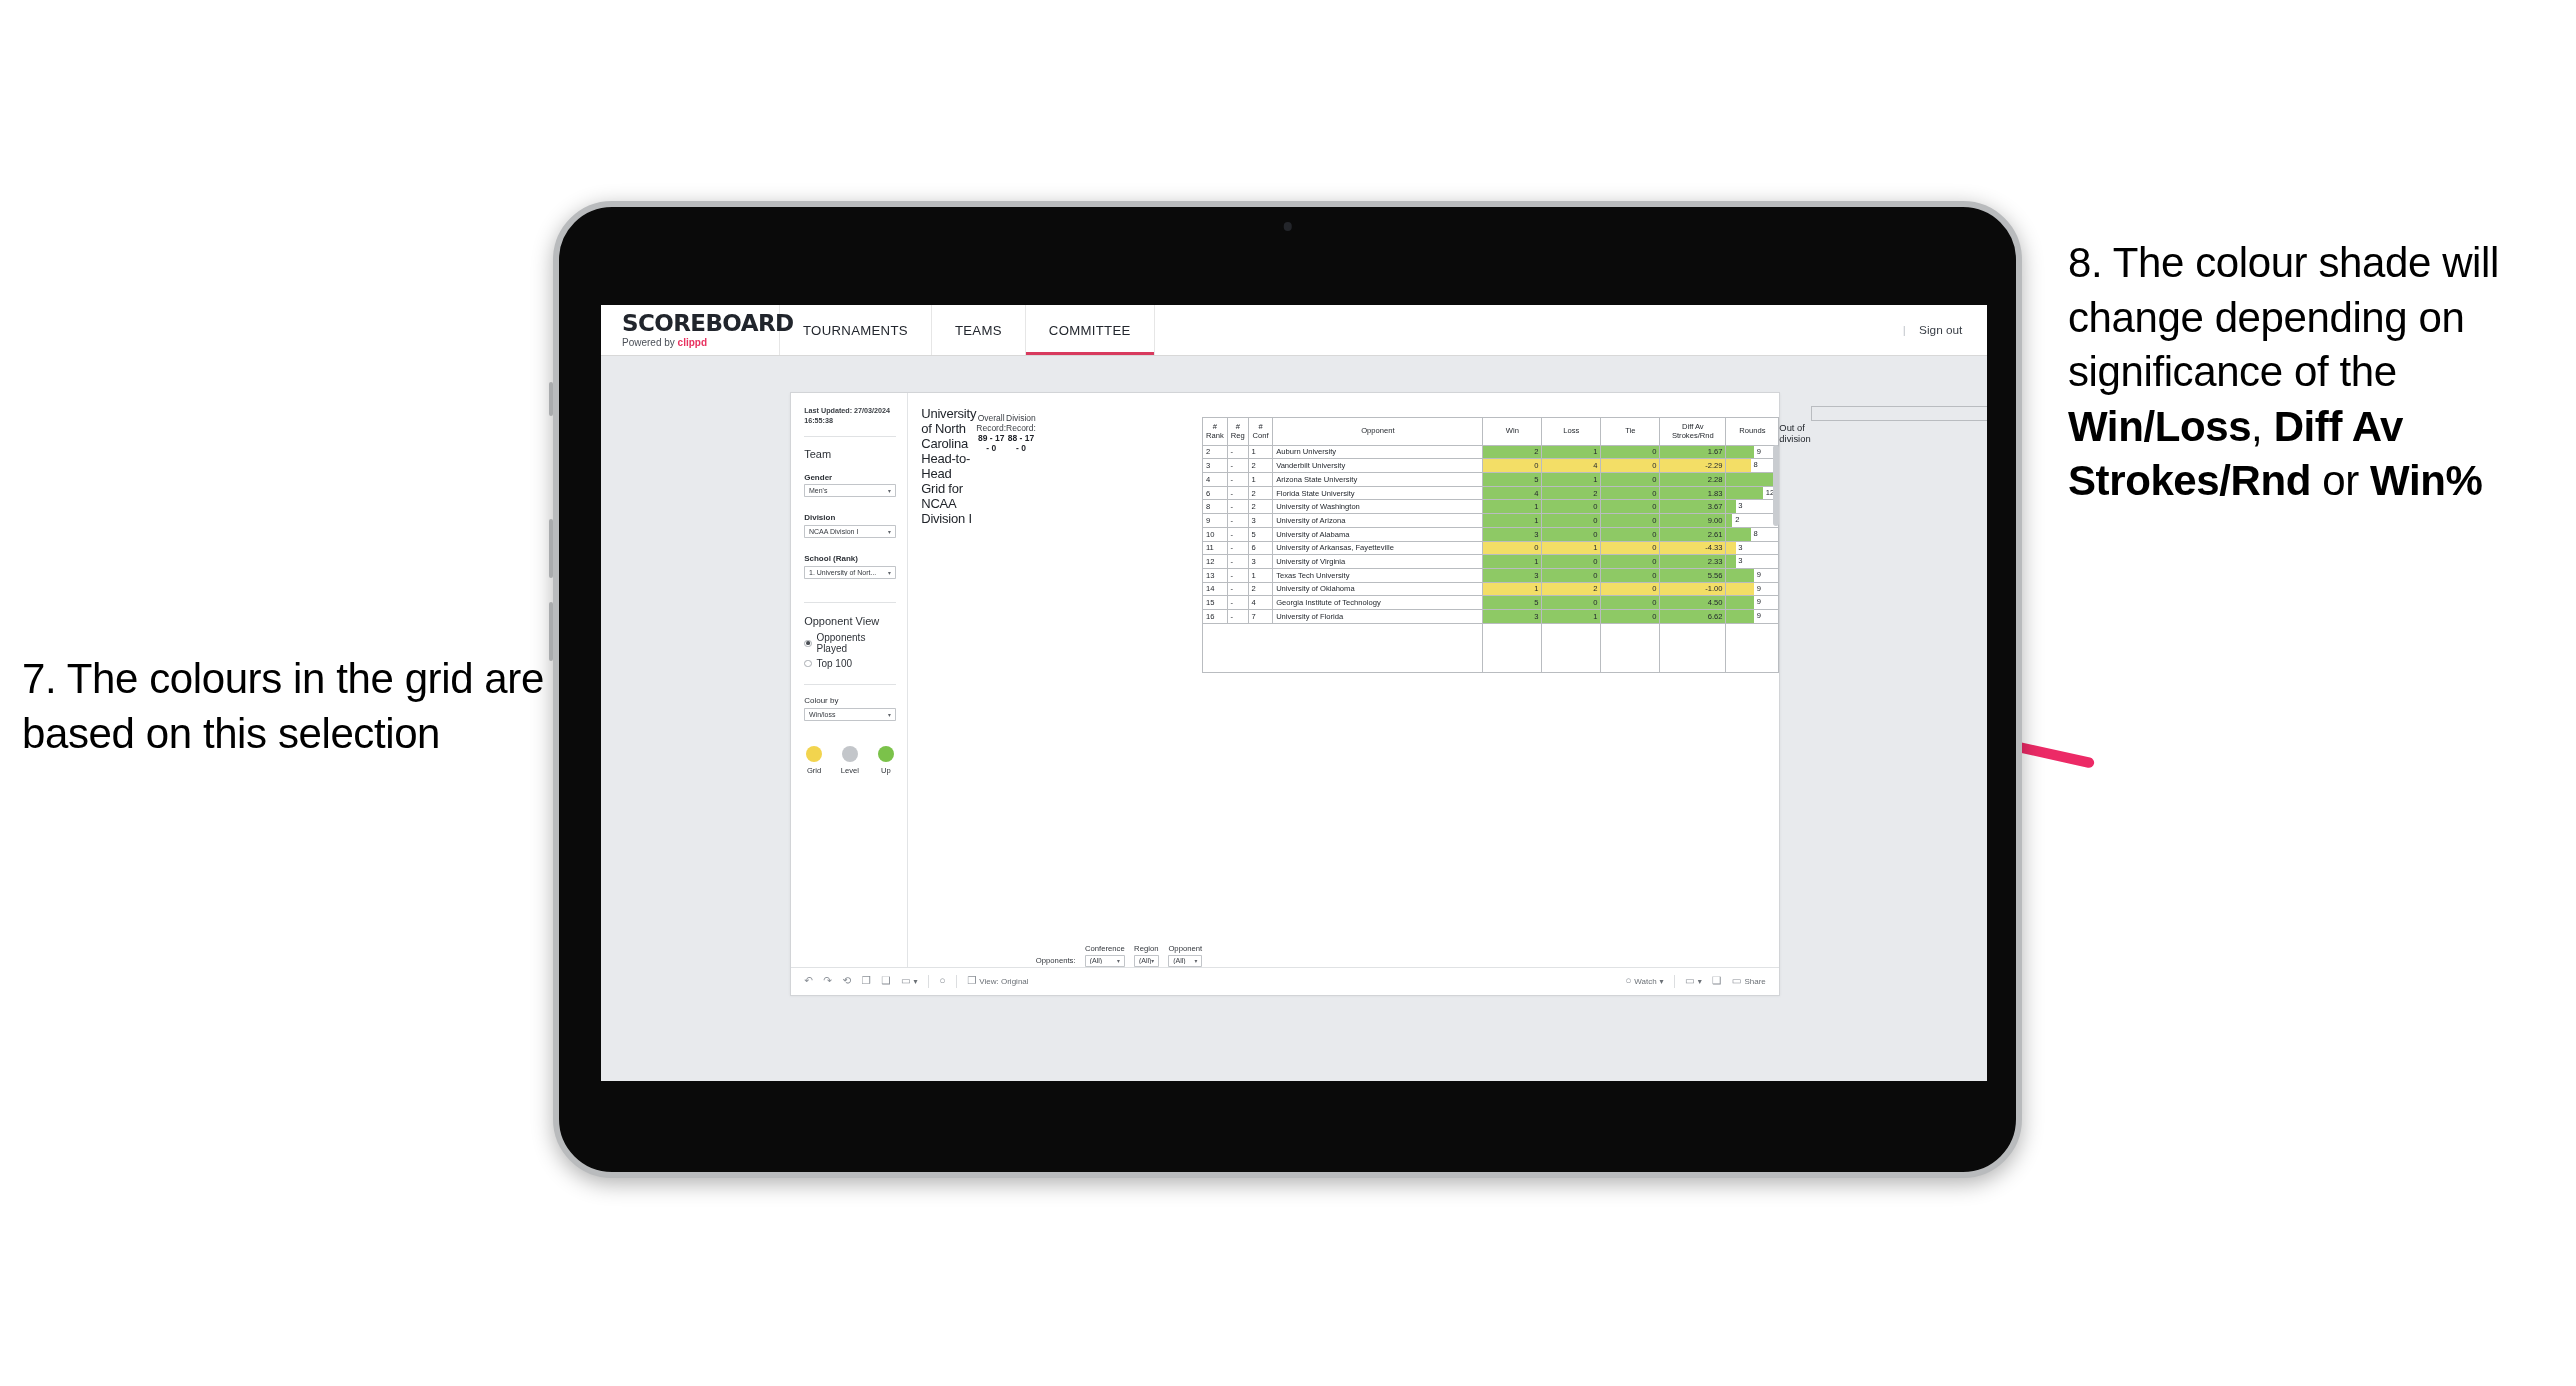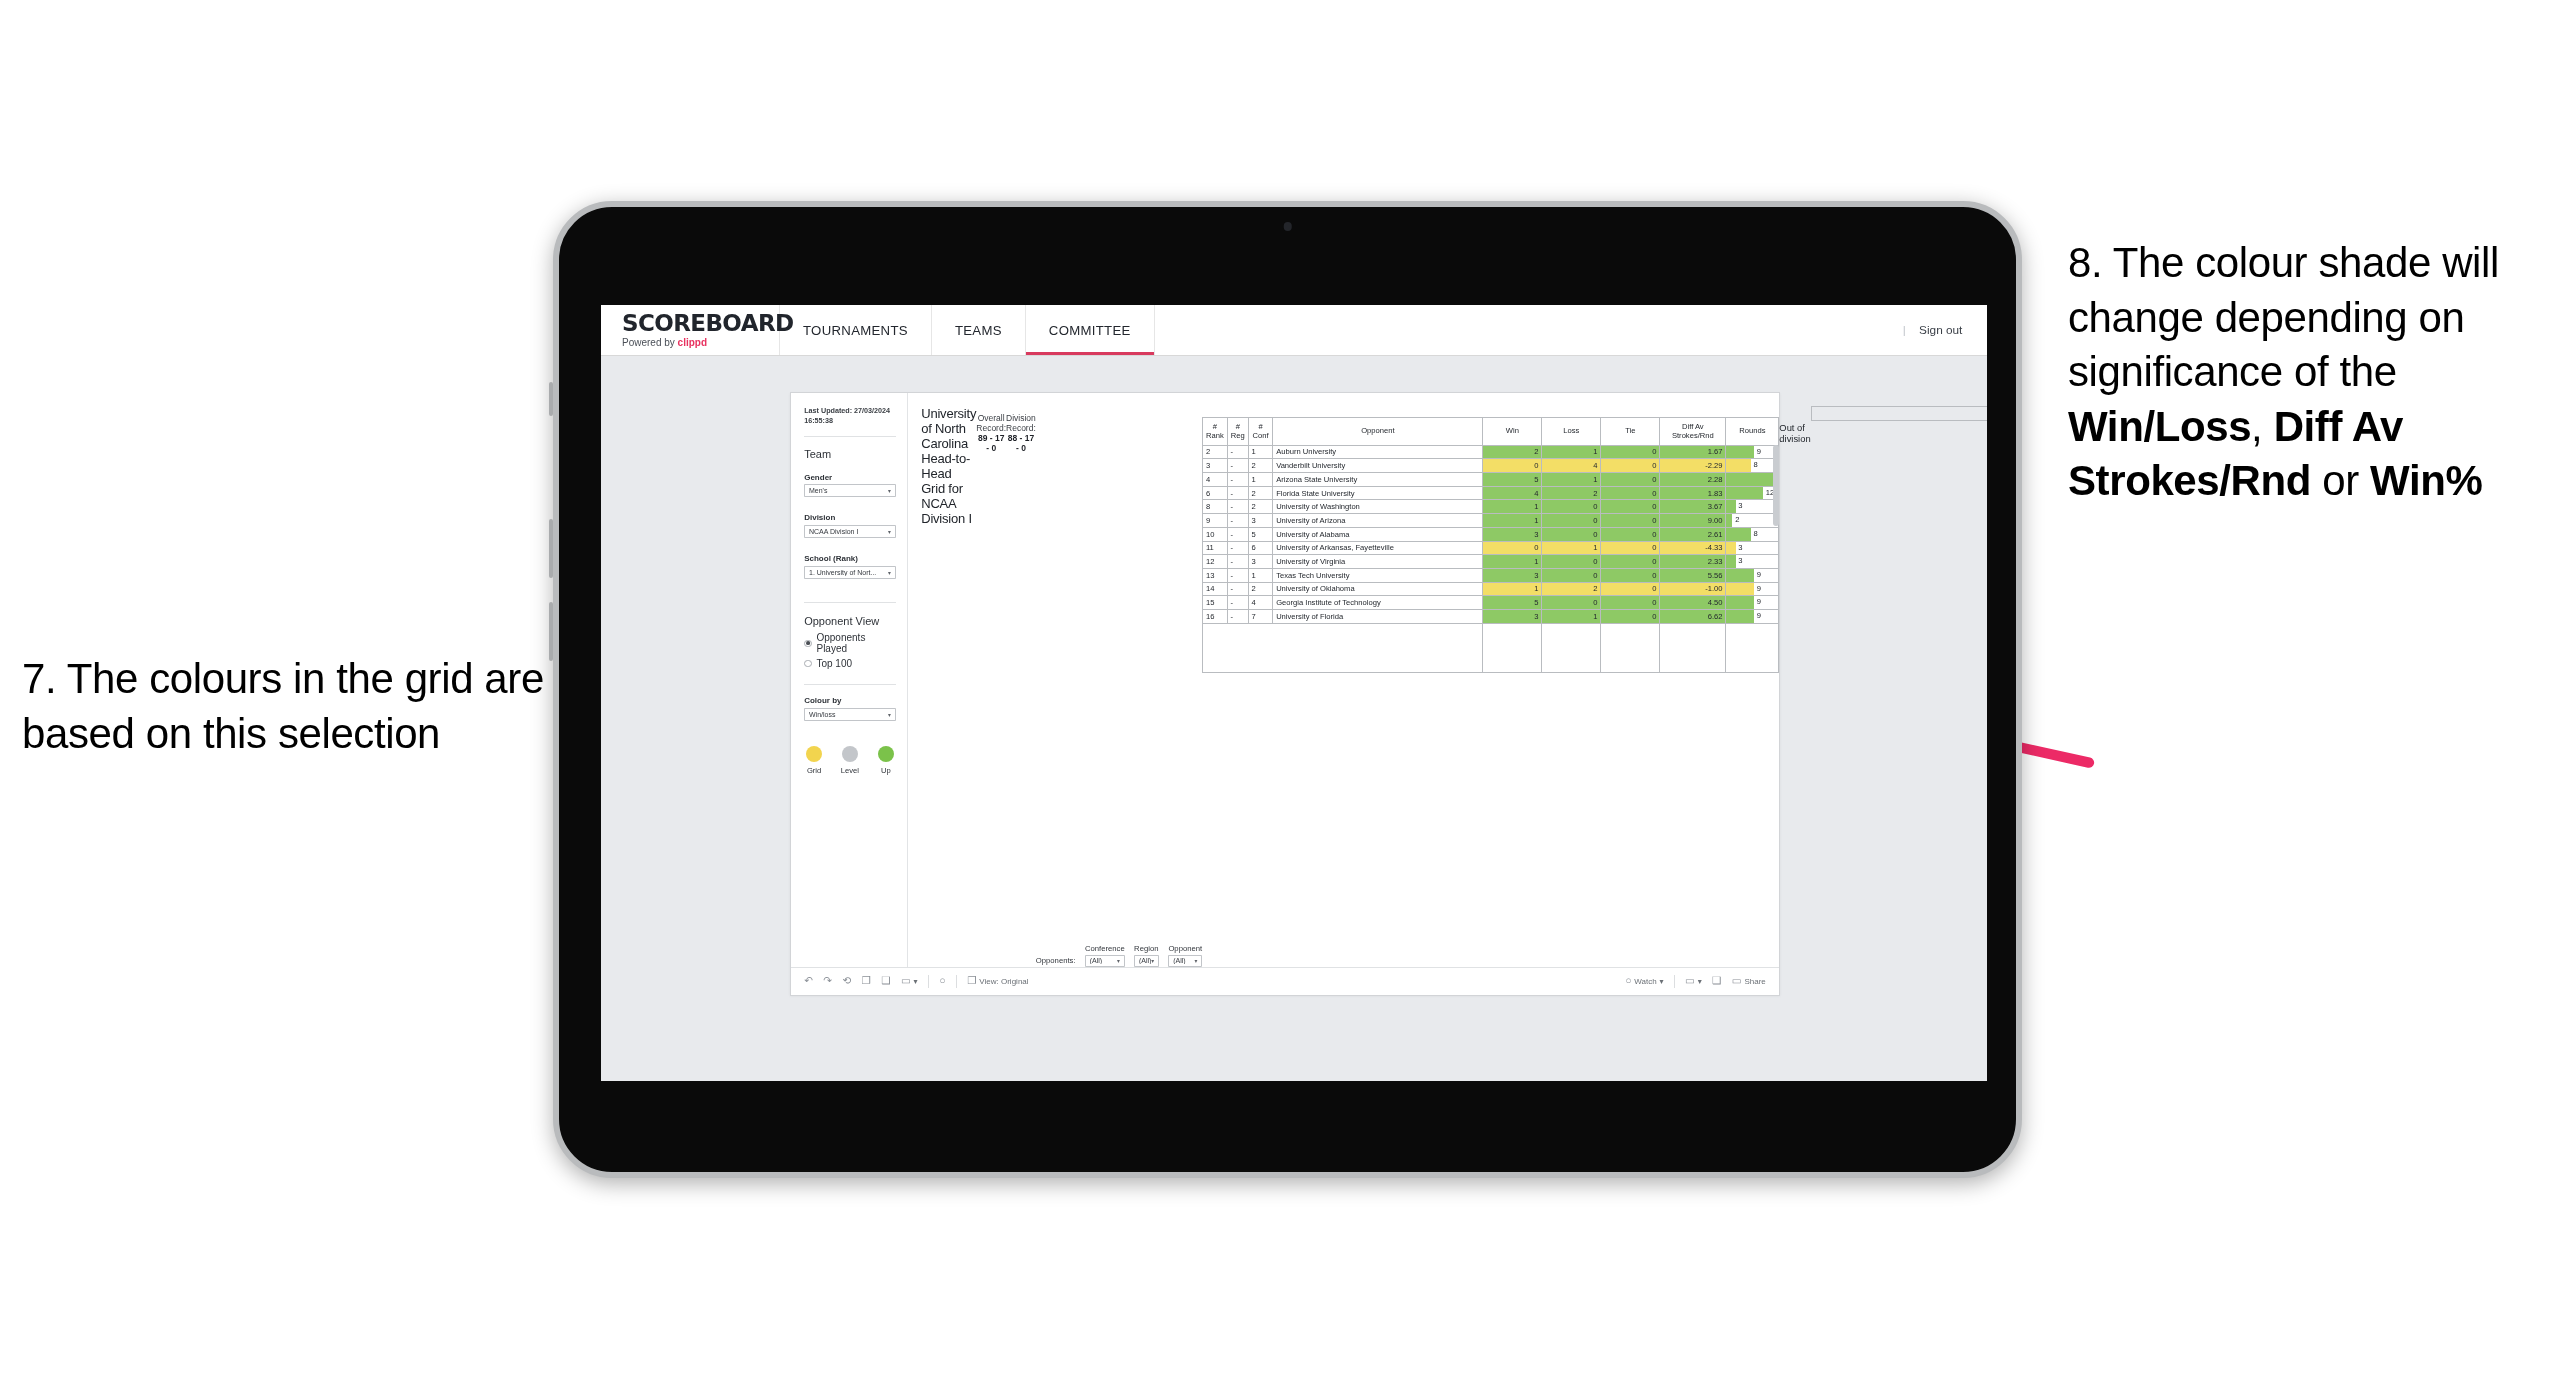--- a/index.html
+++ b/index.html
@@ -265,21 +265,21 @@
                 <span class="radio on"></span>
                 <span>Opponents Played</span>
               </div>
               <div class="radio-row">
                 <span class="radio"></span>
                 <span>Top 100</span>
               </div>
 
               <div class="hr" style="margin-top:15px;"></div>
 
-              <div class="fld-label" style="font-weight:bold;">Colour by</div>
+              <div class="fld-label" style="font-weight:normal;">Colour by</div>
               <div class="select">
                 <span class="val">Win/loss</span>
                 <span class="caret">▾</span>
               </div>
 
               <div id="legend">
                 <div class="leg">
                   <div class="dot" style="background:#f2d44e"></div>
                   <div class="lbl">Grid</div>
                 </div>

